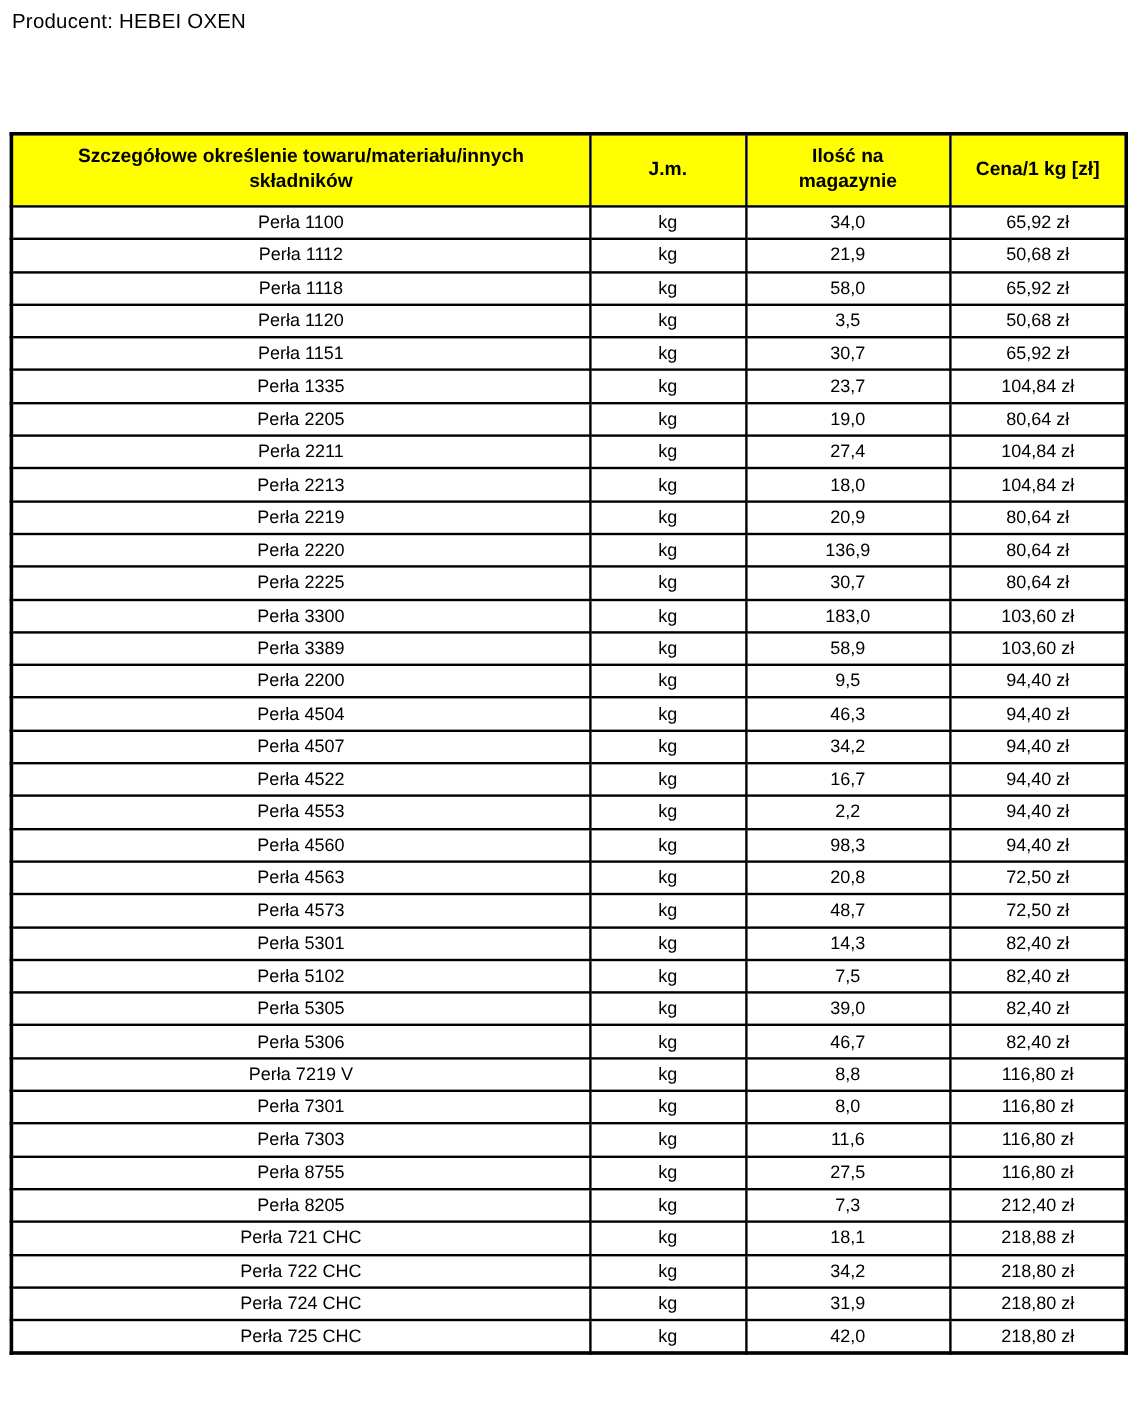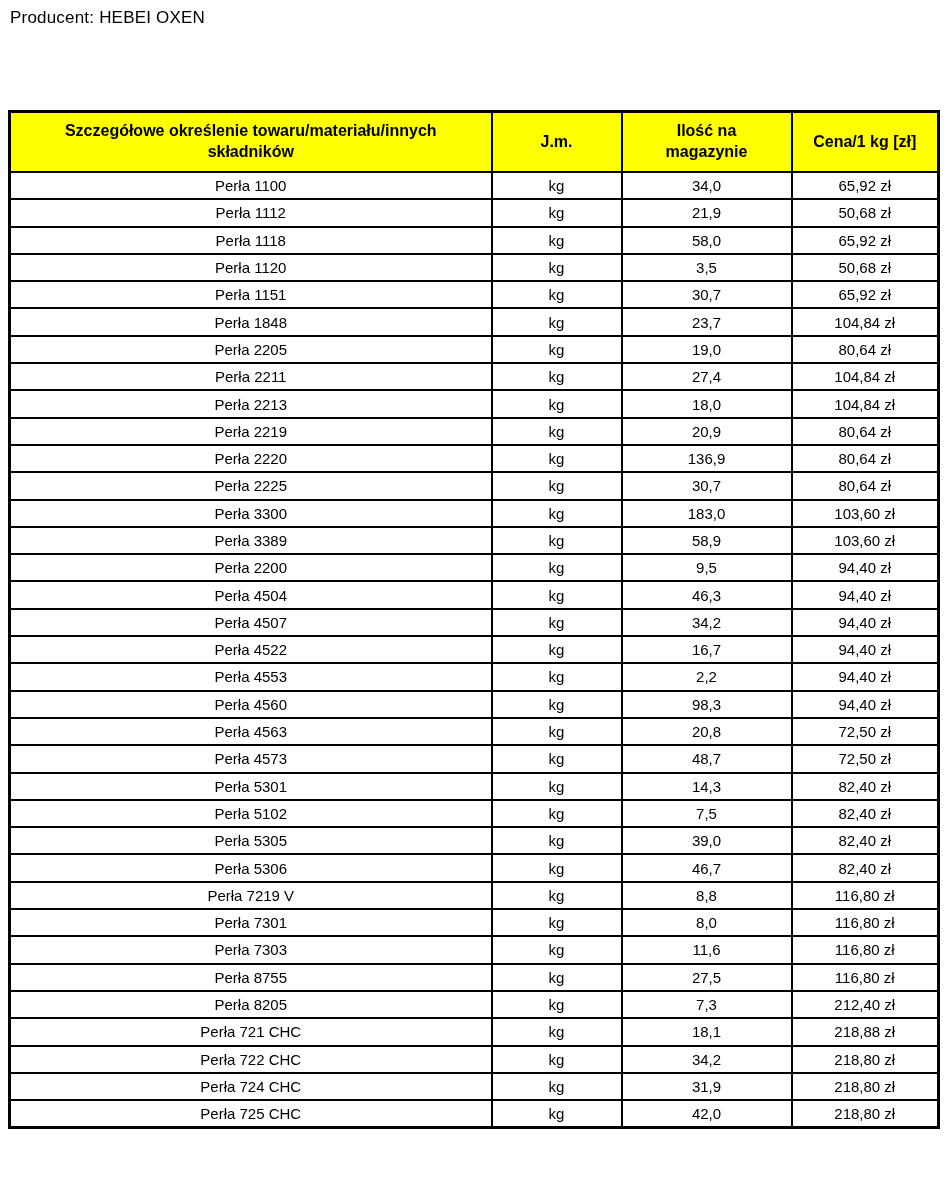--- a/index.html
+++ b/index.html
@@ -106,21 +106,21 @@
         <td>3,5</td>
         <td>50,68 zł</td>
       </tr>
       <tr>
         <td>Perła 1151</td>
         <td>kg</td>
         <td>30,7</td>
         <td>65,92 zł</td>
       </tr>
       <tr>
-        <td>Perła 1848</td>
+        <td>Perła 1335</td>
         <td>kg</td>
         <td>23,7</td>
         <td>104,84 zł</td>
       </tr>
       <tr>
         <td>Perła 2205</td>
         <td>kg</td>
         <td>19,0</td>
         <td>80,64 zł</td>
       </tr>

